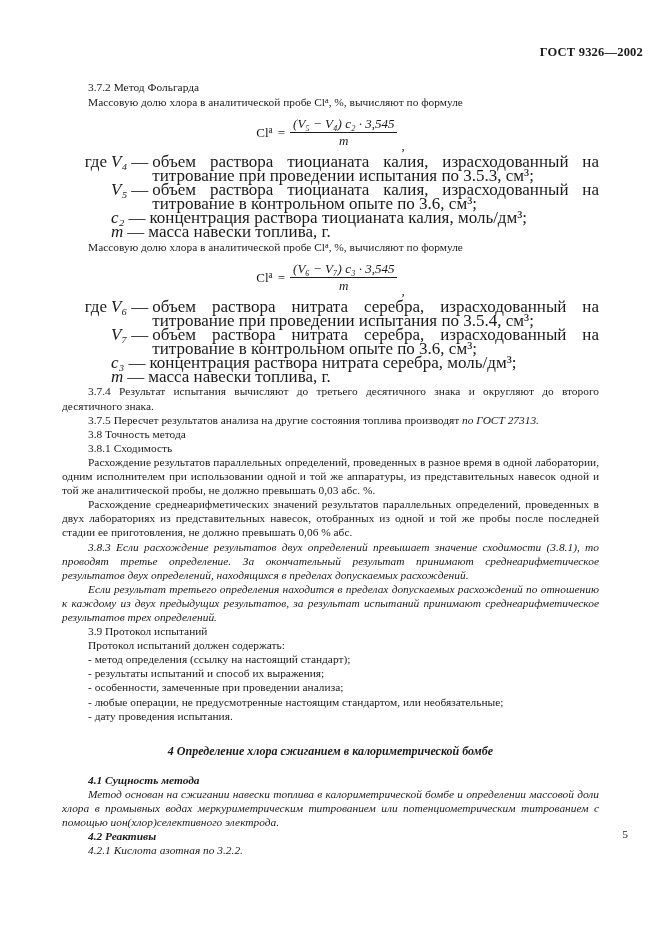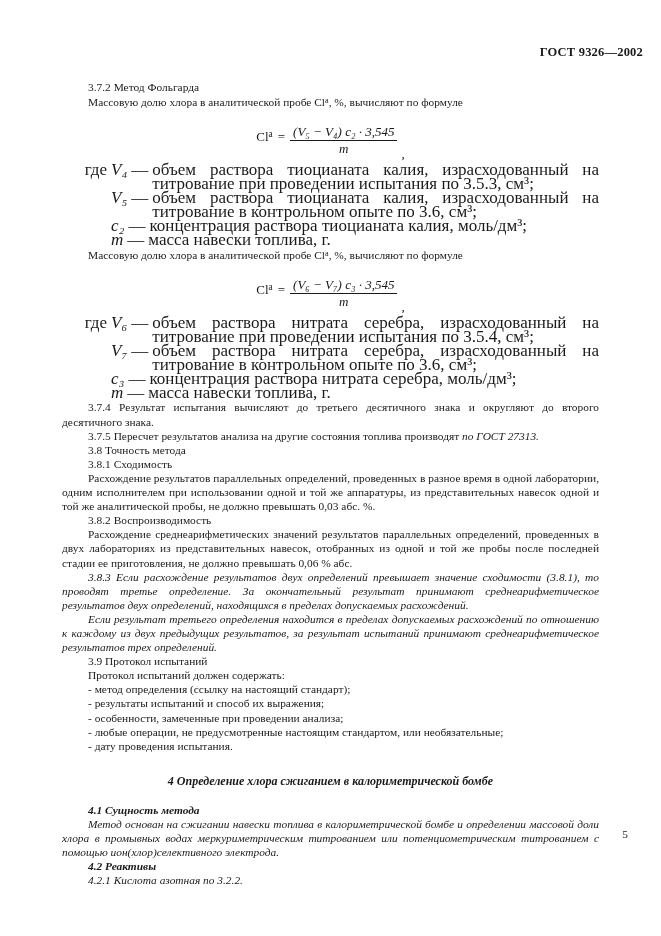--- a/index.html
+++ b/index.html
@@ -74,21 +74,20 @@
     display: inline-block;
     vertical-align: middle;
     font-style: normal;
     margin-right: 5px;
   }
   .frac {
     display: inline-block;
     vertical-align: middle;
     text-align: center;
     line-height: 1.12;
-    margin-top: 8px;
   }
   .frac .num {
     display: block;
     padding: 0 3px 1px 3px;
     border-bottom: 1px solid #1a1a1a;
     white-space: nowrap;
   }
   .frac .den {
     display: block;
     padding-top: 1px;
@@ -228,21 +227,20 @@
         <span class="body">масса навески топлива, г.</span>
       </div>
     </div>
 
     <p class="indent">3.7.4  Результат испытания вычисляют до третьего десятичного знака и округляют до второго десятичного знака.</p>
     <p class="indent"><span>3.7.5  Пересчет результатов анализа на другие состояния топлива производят </span><span class="italic">по ГОСТ 27313.</span></p>
 
     <p class="indent bold">3.8  Точность метода</p>
     <p class="indent">3.8.1  Сходимость</p>
     <p class="indent">Расхождение результатов параллельных определений, проведенных в разное время в одной лаборатории, одним исполнителем при использовании одной и той же аппаратуры, из представительных навесок одной и той же аналитической пробы, не должно превышать 0,03 абс. %.</p>
-    <p class="indent">3.8.2  Воспроизводимость</p>
     <p class="indent">Расхождение среднеарифметических значений результатов параллельных определений, проведенных в двух лабораториях из представительных навесок, отобранных из одной и той же пробы после последней стадии ее приготовления, не должно превышать 0,06 % абс.</p>
     <p class="indent italic">3.8.3  Если расхождение результатов двух определений превышает значение сходимости (3.8.1), то проводят третье определение. За окончательный результат принимают среднеарифметическое результатов двух определений, находящихся в пределах допускаемых расхождений.</p>
     <p class="indent italic">Если результат третьего определения находится в пределах допускаемых расхождений по отношению к каждому из двух предыдущих результатов, за результат испытаний принимают среднеарифметическое результатов трех определений.</p>
 
     <p class="indent bold">3.9 Протокол испытаний</p>
     <p class="indent">Протокол испытаний должен содержать:</p>
     <p class="bullet">- метод определения (ссылку на настоящий стандарт);</p>
     <p class="bullet">- результаты испытаний и способ их выражения;</p>
     <p class="bullet">- особенности, замеченные при проведении анализа;</p>
     <p class="bullet">- любые операции, не предусмотренные настоящим стандартом, или необязательные;</p>

